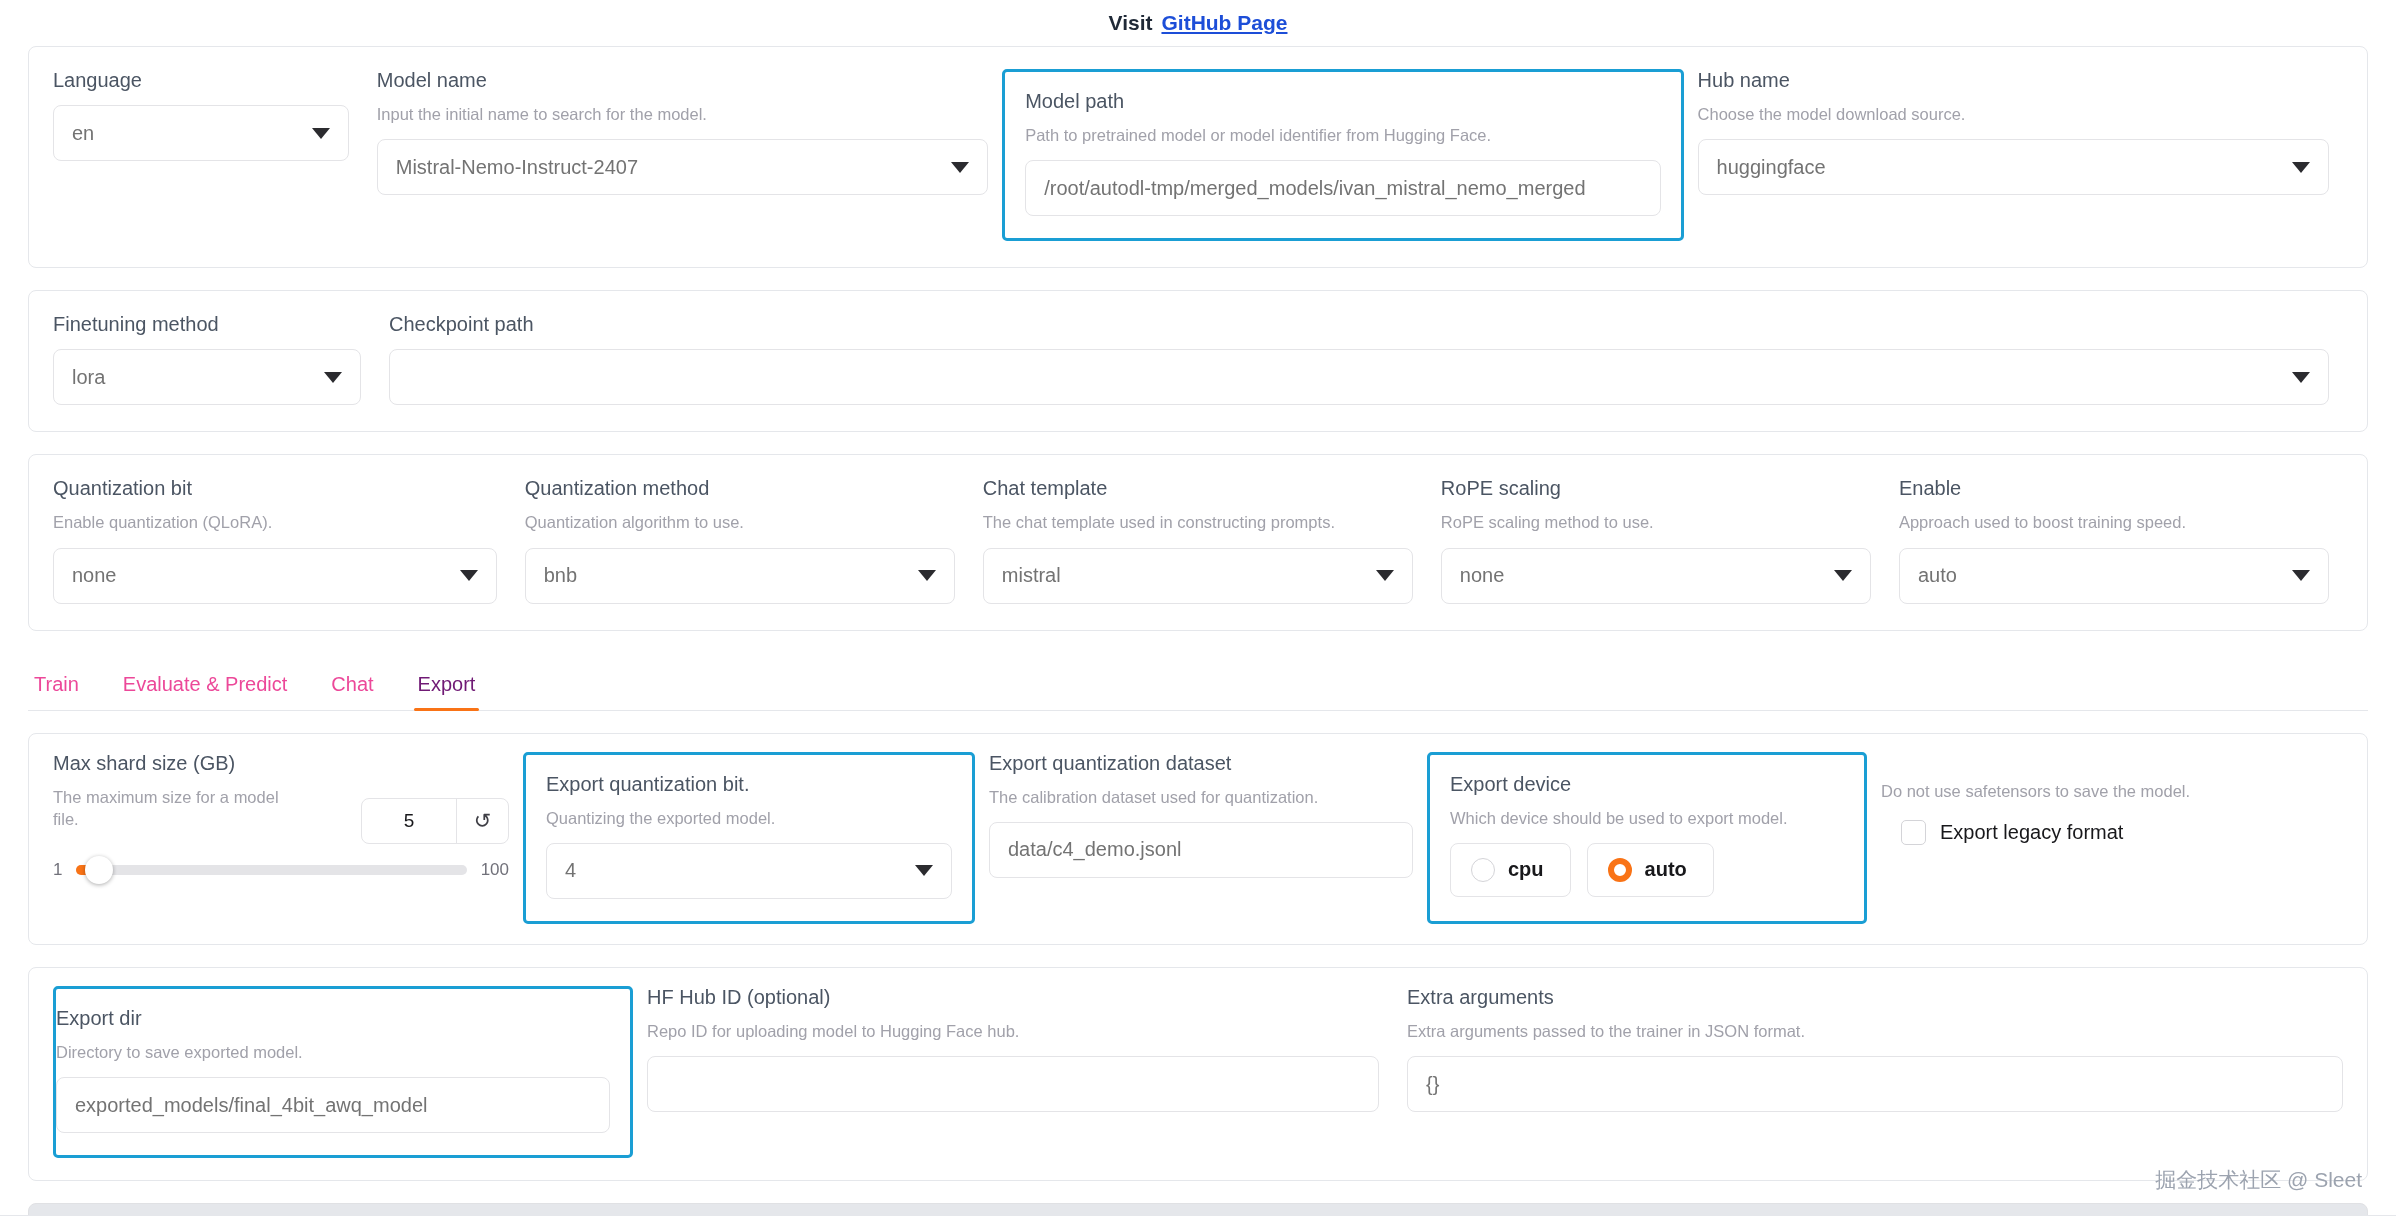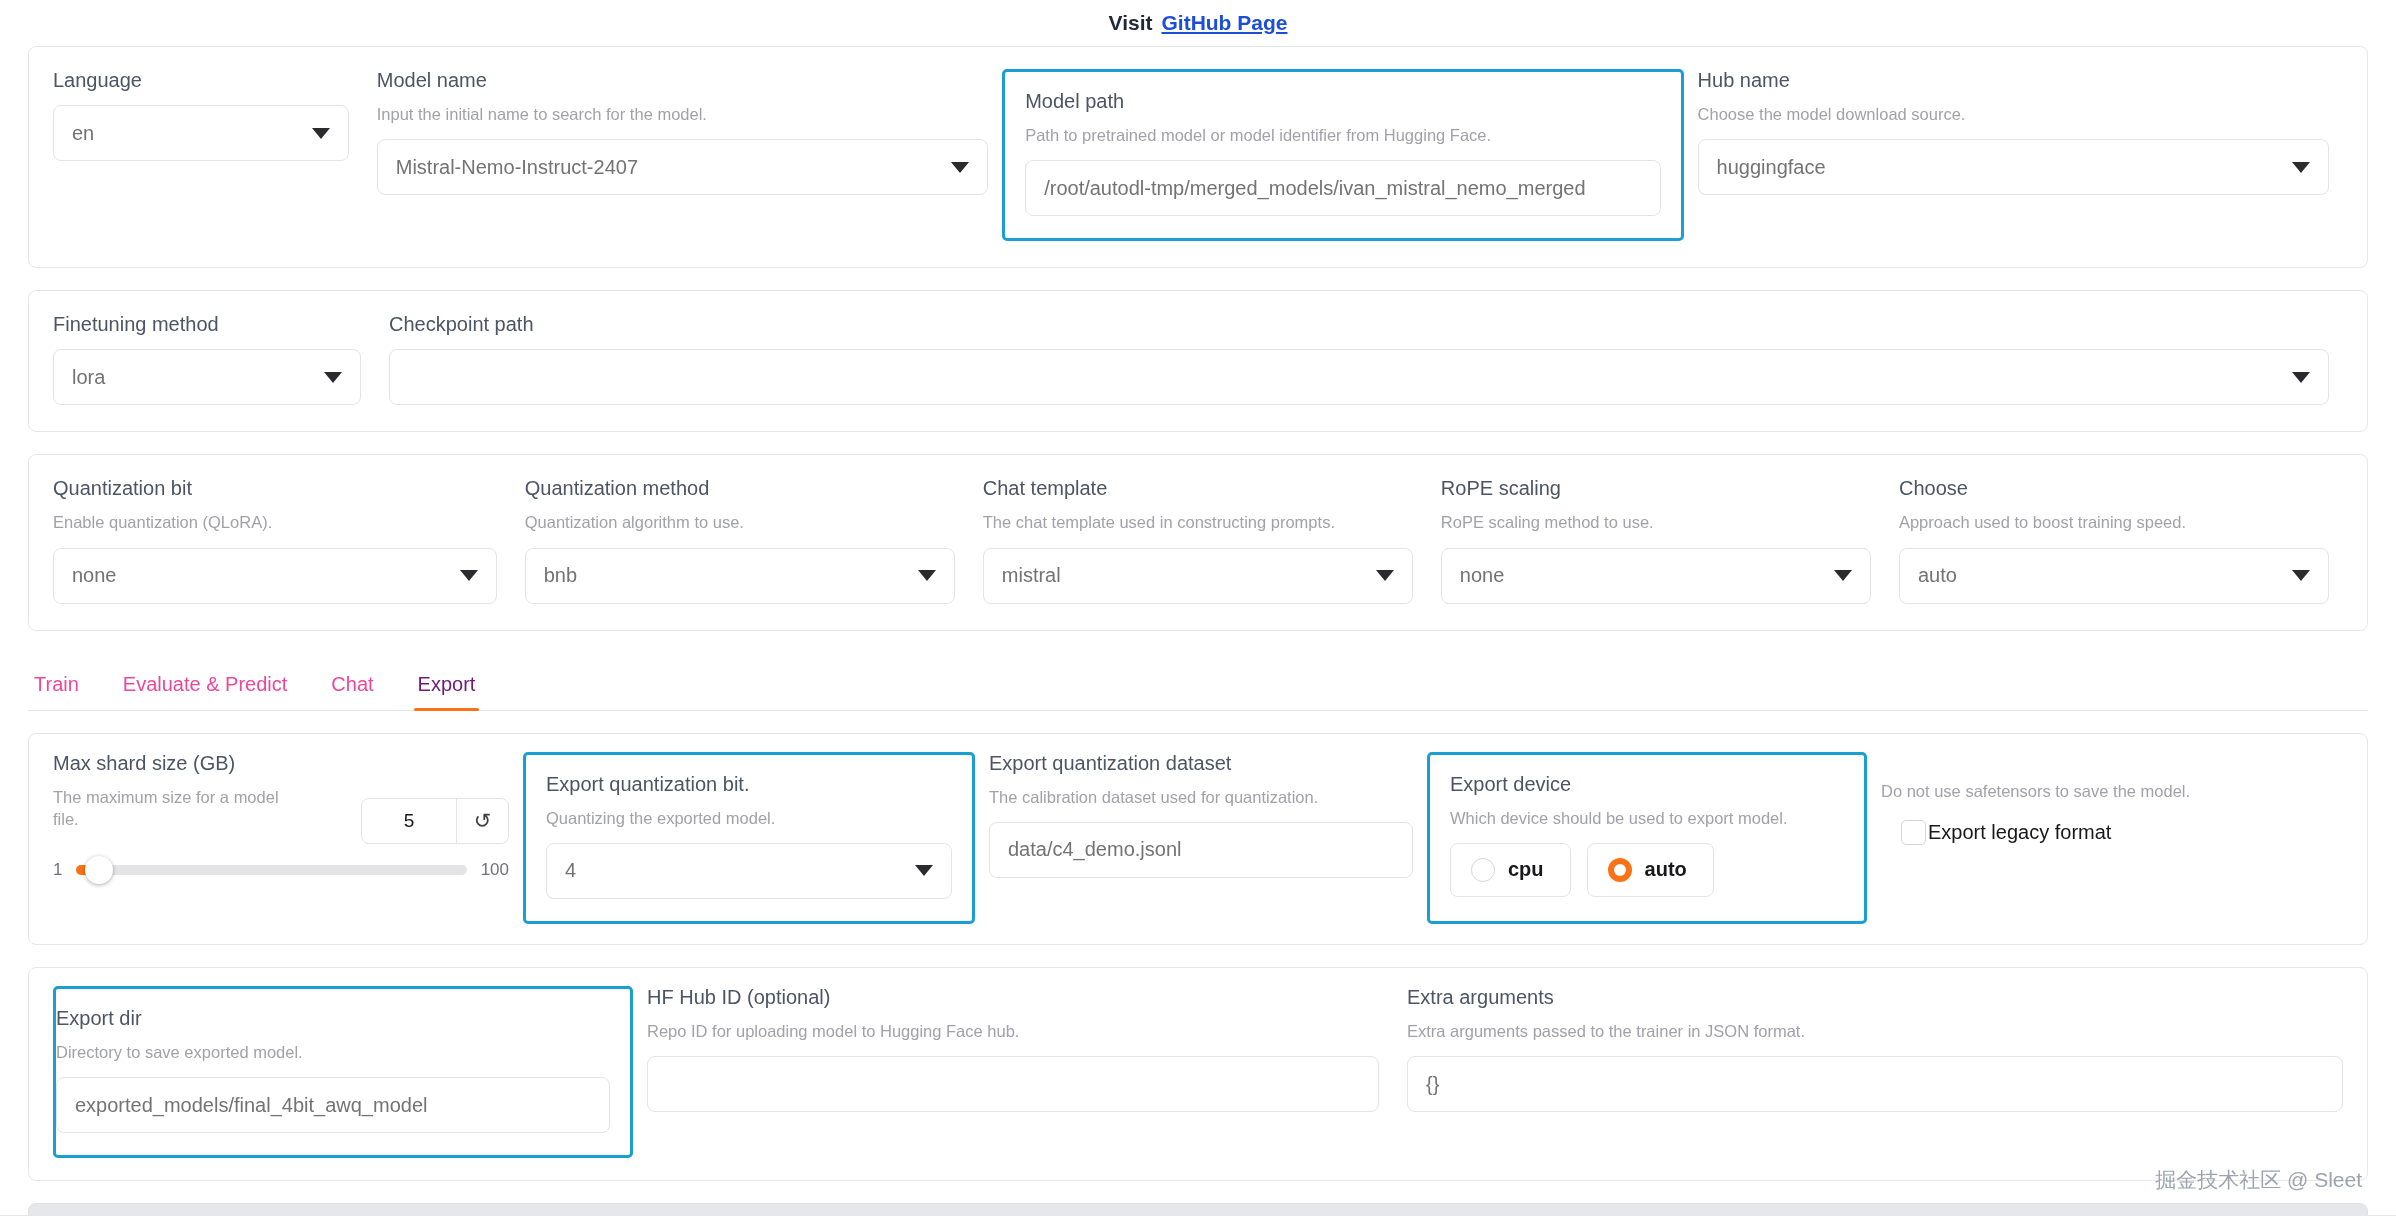--- a/index.html
+++ b/index.html
@@ -148,21 +148,21 @@
     height: 54px; padding: 0 26px 0 20px;
     font-size: 20px; color: #18181b; cursor: pointer;
   }
   .dot {
     width: 24px; height: 24px; border-radius: 50%;
     border: 1.5px solid #d4d4d8; background: #fff; flex: none;
   }
   .radio.on .dot {
     border: 6px solid #f97316; background: #fff;
   }
-  .cbrow { display: flex; align-items: center; gap: 2px; margin-top: 6px; padding-left: 20px; }
+  .cbrow { display: flex; align-items: center; gap: 14px; margin-top: 6px; padding-left: 20px; }
   .cbox {
     width: 25px; height: 25px; border: 1.5px solid #d4d4d8;
     border-radius: 5px; background: #fff; flex: none;
   }
   .cblabel { font-size: 20px; color: #18181b; white-space: nowrap; }
 
   
   .exportbtn {
     height: 60px; background: #e5e7eb; border: 1px solid #e0e1e4;
     border-radius: 8px; display: flex; align-items: center;
@@ -276,21 +276,21 @@
       </div>
       <div class="field" style="width:470px">
         <div class="label">RoPE scaling</div>
         <div class="hint">RoPE scaling method to use.</div>
         <div class="control">
           <span class="val">none</span>
           <span class="caret"></span>
         </div>
       </div>
       <div class="field" style="width:470px">
-        <div class="label">Choose</div>
+        <div class="label">Enable</div>
         <div class="hint">Approach used to boost training speed.</div>
         <div class="control">
           <span class="val">auto</span>
           <span class="caret"></span>
         </div>
       </div>
     </div>
   </div>
 
   <div class="tabs">

